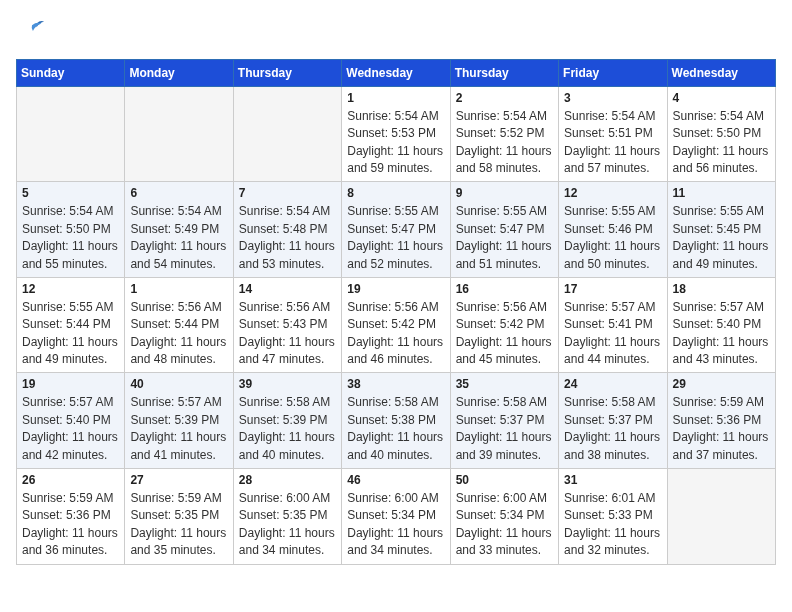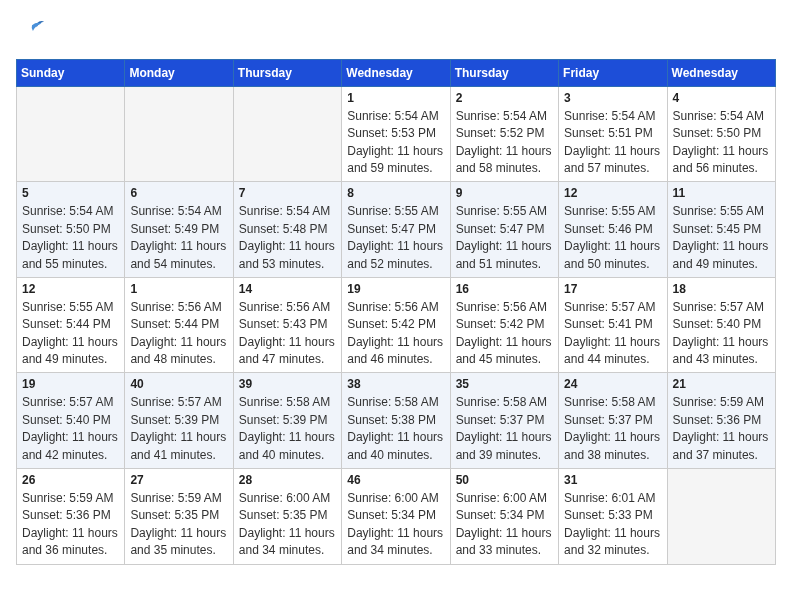--- a/index.html
+++ b/index.html
@@ -222,21 +222,21 @@
         </td>
         <td>
           <div class="day-num">35</div>
           <div class="day-info">Sunrise: 5:58 AM<br>Sunset: 5:37 PM<br>Daylight: 11 hours and 39 minutes.</div>
         </td>
         <td>
           <div class="day-num">24</div>
           <div class="day-info">Sunrise: 5:58 AM<br>Sunset: 5:37 PM<br>Daylight: 11 hours and 38 minutes.</div>
         </td>
         <td>
-          <div class="day-num">21</div>
+          <div class="day-num">29</div>
           <div class="day-info">Sunrise: 5:59 AM<br>Sunset: 5:36 PM<br>Daylight: 11 hours and 37 minutes.</div>
         </td>
       </tr>
       <tr>
         <td>
           <div class="day-num">26</div>
           <div class="day-info">Sunrise: 5:59 AM<br>Sunset: 5:36 PM<br>Daylight: 11 hours and 36 minutes.</div>
         </td>
         <td>
           <div class="day-num">27</div>

